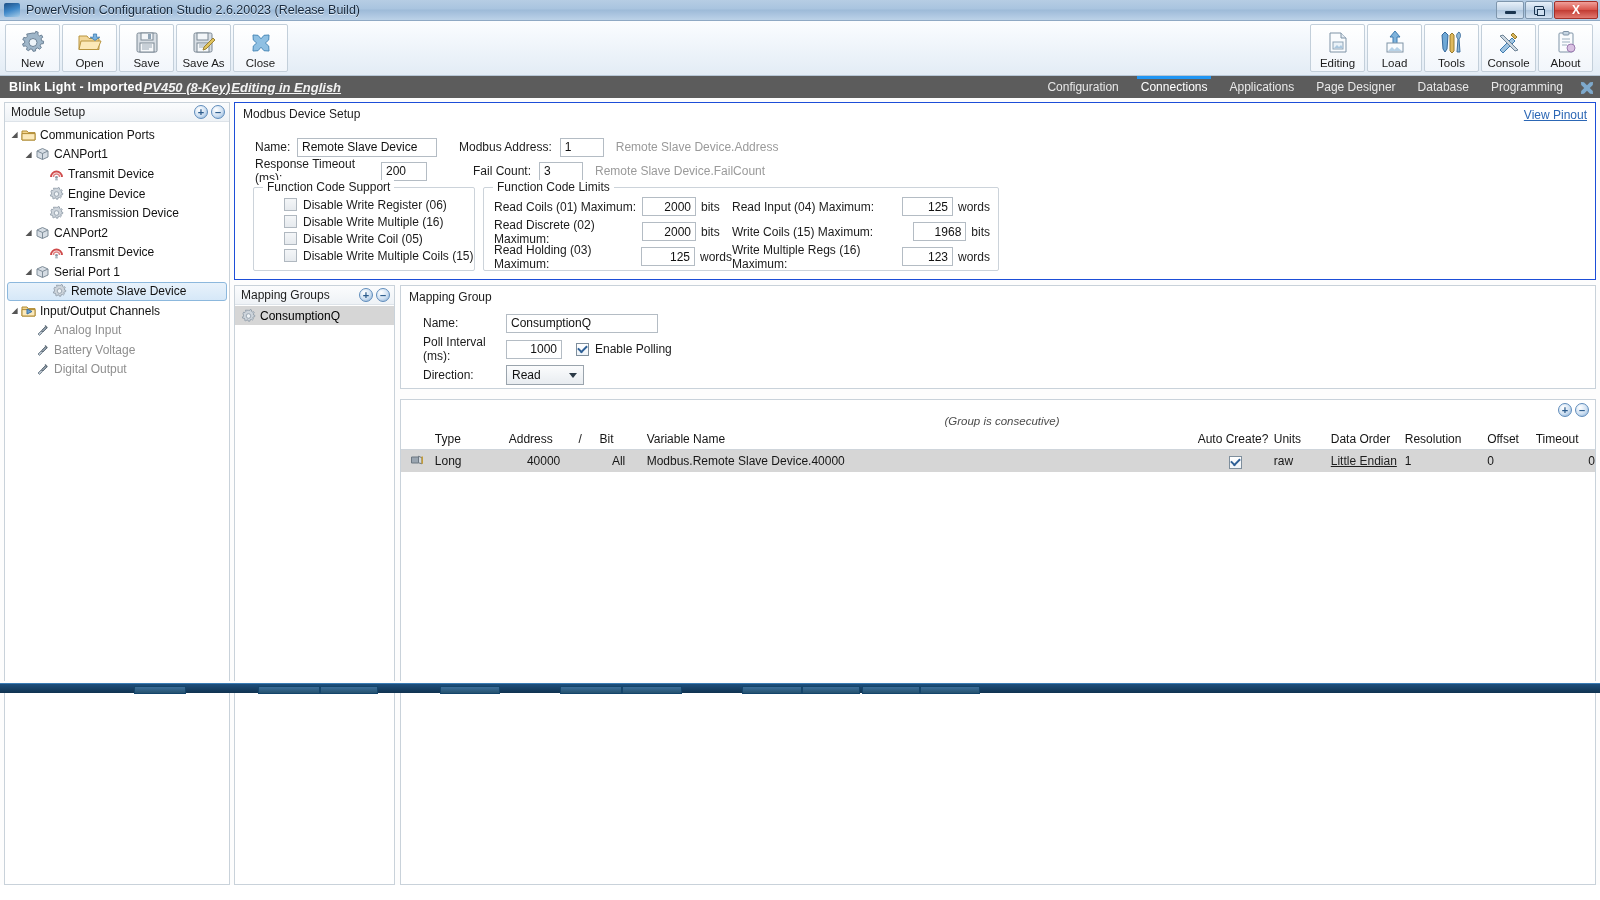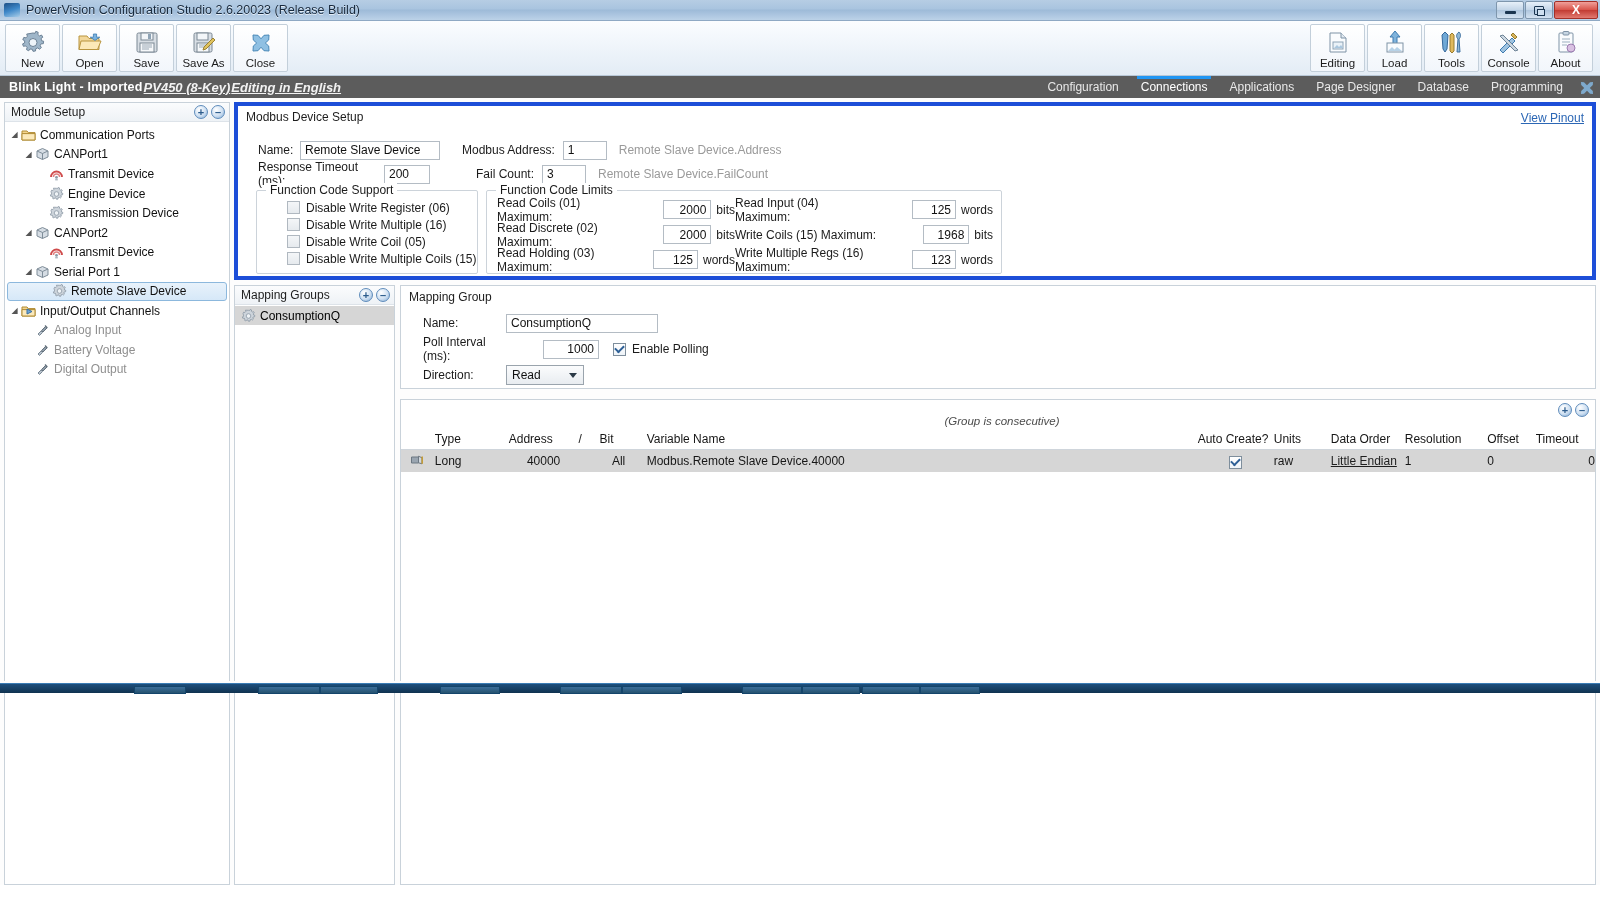--- a/index.html
+++ b/index.html
@@ -204,21 +204,21 @@
     width: 11px; flex:none;
     color: #555; font-size: 8px;
     display:flex; align-items:center; justify-content:center;
   }
   .ticon { width: 17px; height: 15px; flex:none; margin-right:3px; display:flex; align-items:center; justify-content:center;}
 
   
   .rightcol { flex: 1; display: flex; flex-direction: column; gap: 5px; min-width: 0; }
 
   .groupbox {
-    border: 4px solid #1d4ed8;
+    border: 1px solid #1d4ed8;
     background: #ffffff;
     position: relative;
   }
   .gb-title {
     font-size: 12px;
     color: #1d1d1d;
     padding: 4px 0 0 8px;
   }
 
   
@@ -233,21 +233,21 @@
   .tbox {
     border: 1px solid #b4bcc4;
     background: #fff;
     height: 19px;
     font-size: 12px;
     color: #111;
     padding: 0 4px;
     display: flex; align-items: center;
     font-family: "Liberation Sans", sans-serif;
   }
-  .tbox.right { justify-content: flex-end; margin-left: 37px; }
+  .tbox.right { justify-content: flex-end; }
   .ghost { color: #9a9a9a; font-size: 12px; }
 
   .fieldset {
     position: absolute;
     border: 1px solid #ccd3da;
     border-radius: 2px;
   }
   .fs-legend {
     position: absolute;
     top: -8px; left: 9px;

